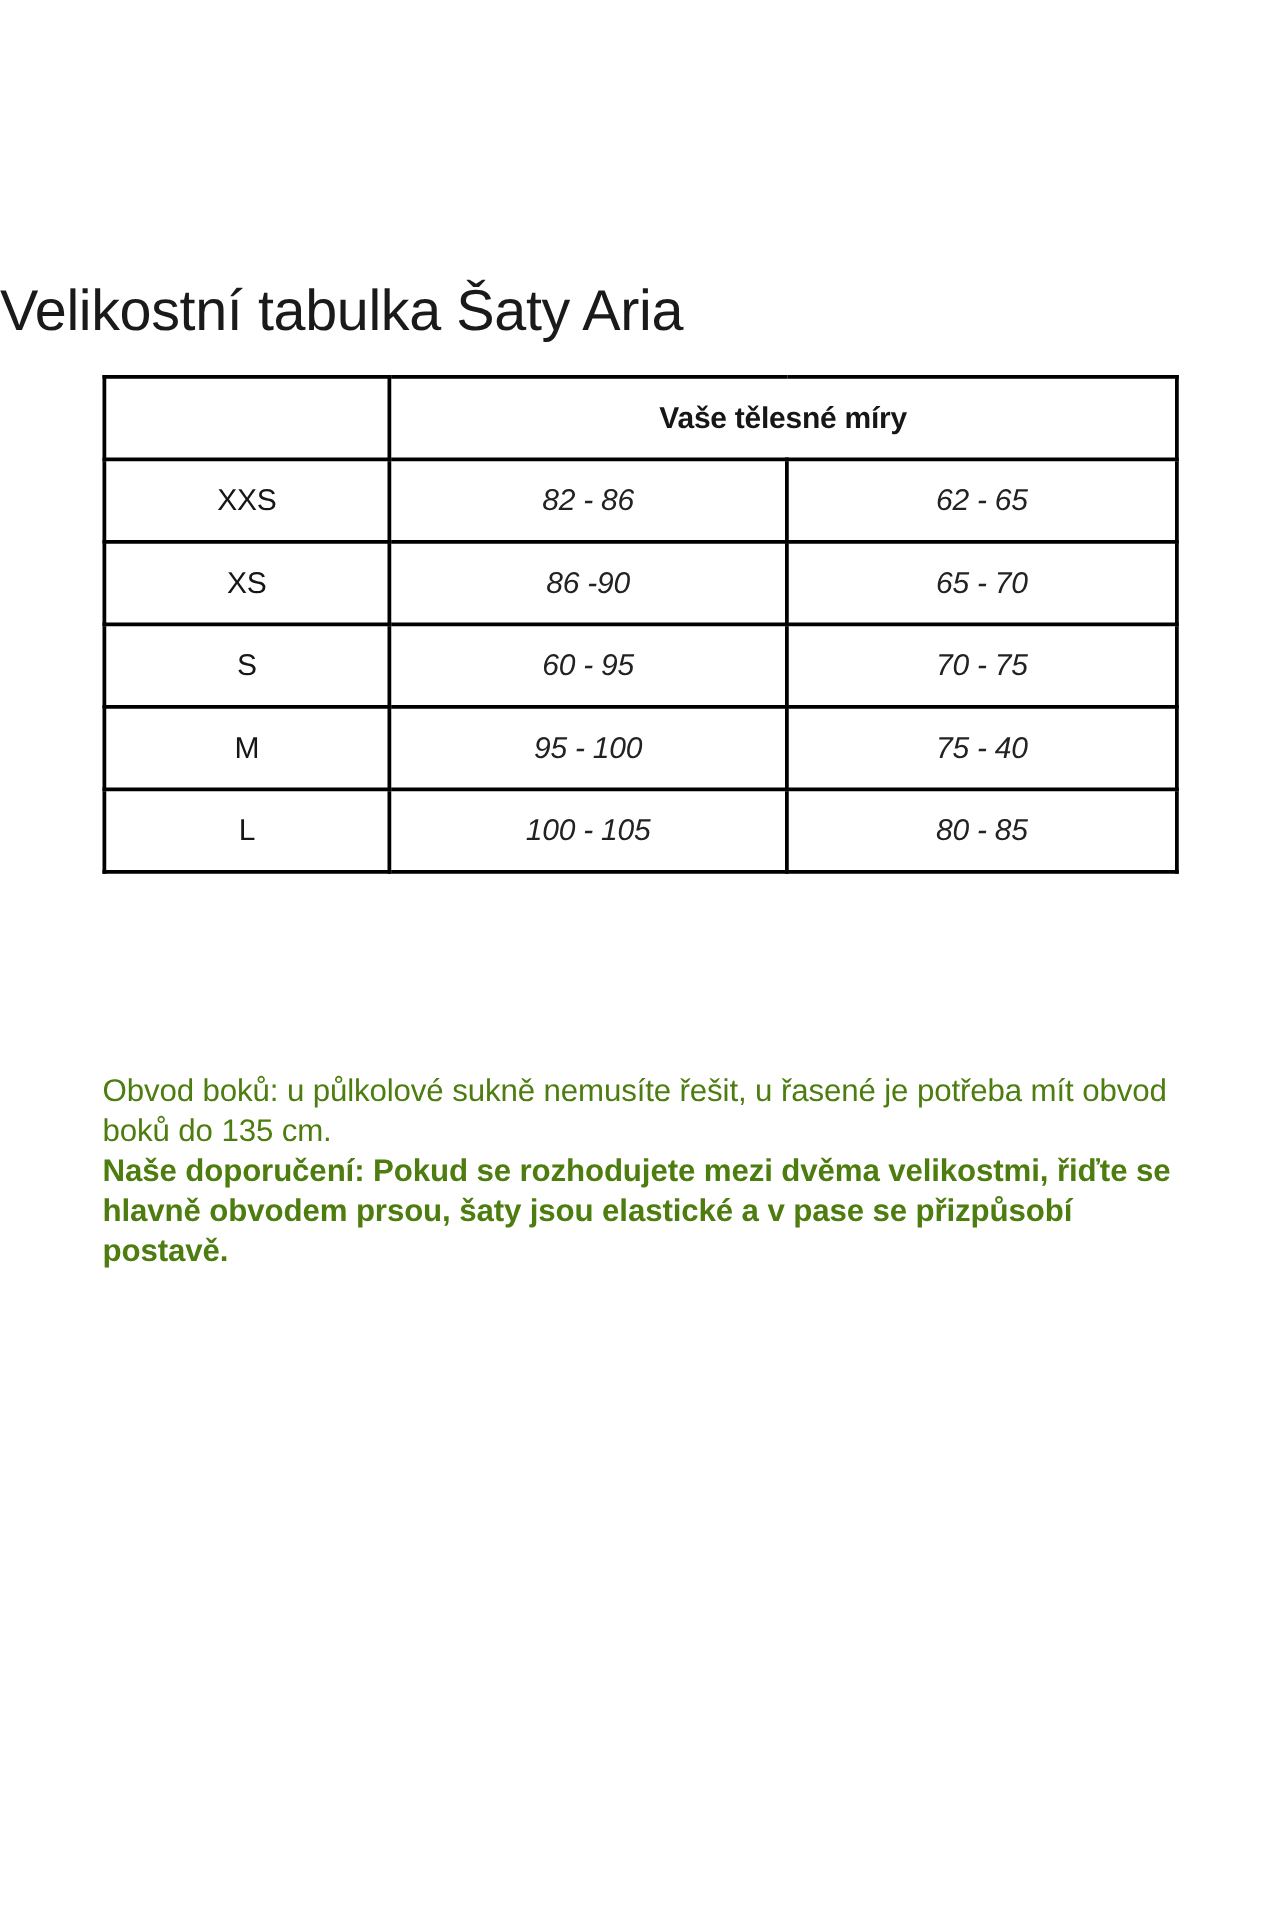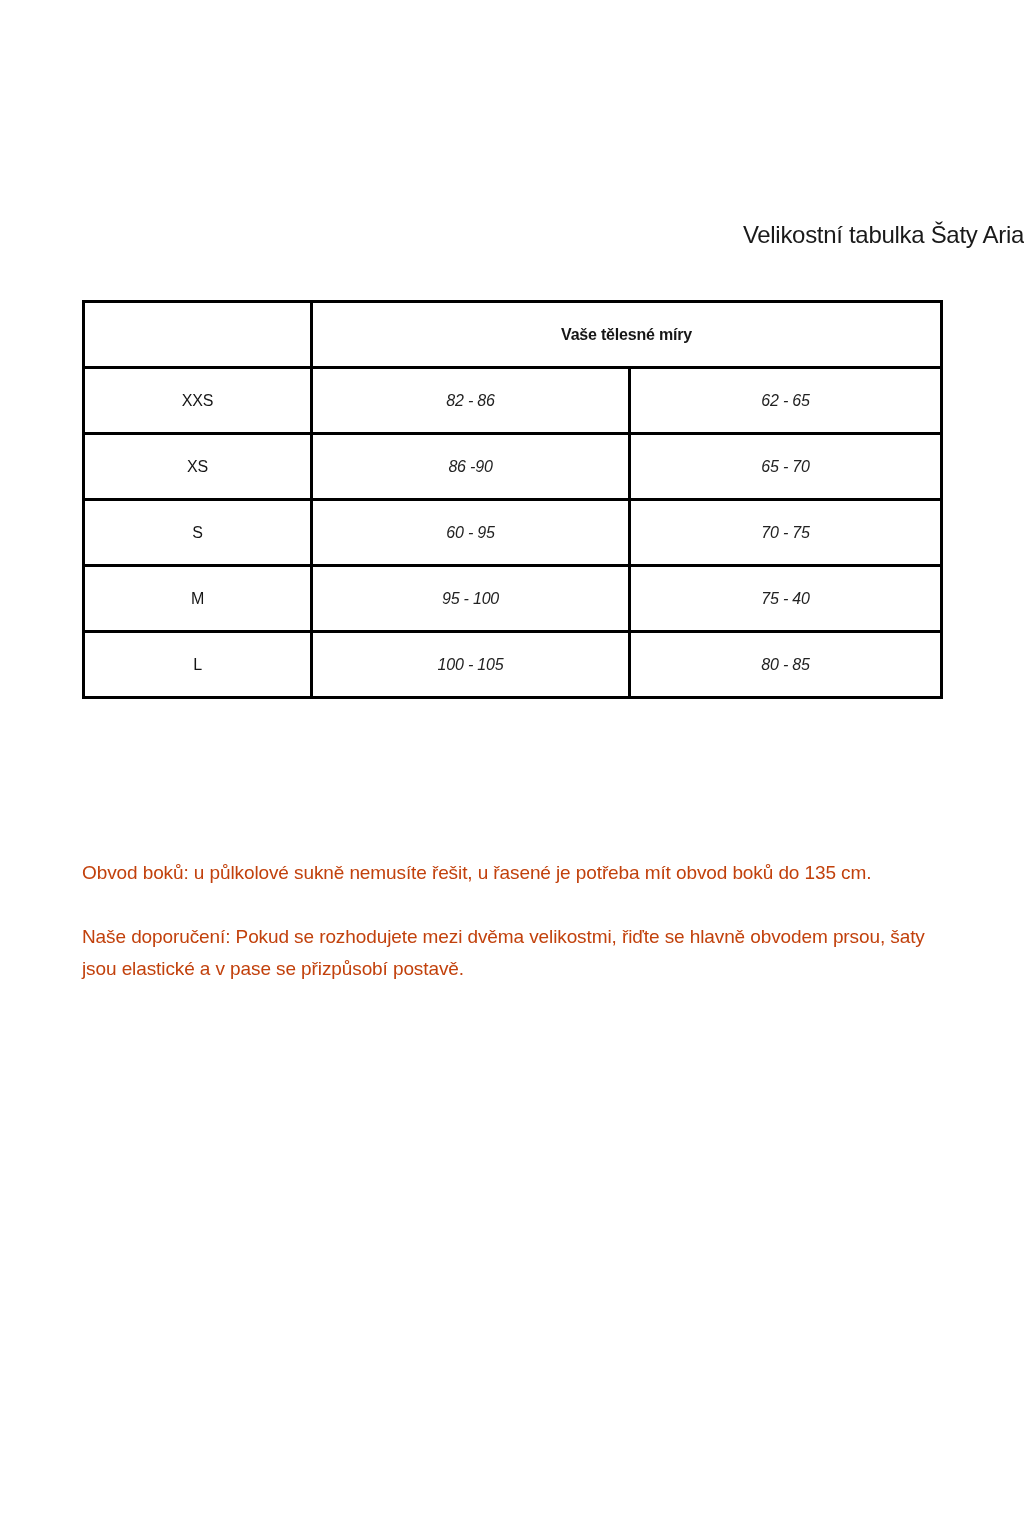--- a/index.html
+++ b/index.html
@@ -12,22 +12,22 @@
     margin: 0 auto;
     background: #ffffff;
     color: #1c1c1e;
     overflow: hidden;
   }
   .title {
     position: absolute;
     top: 221px;
     left: 0;
     width: 100%;
-    text-align: right;
-    font-size: 24px;
+    text-align: left;
+    font-size: 46px;
     font-weight: 500;
     letter-spacing: -0.3px;
     color: #1a1a1a;
   }
   table.size-table {
     position: absolute;
     top: 300px;
     left: 82px;
     width: 858px;
     border-collapse: collapse;
@@ -36,36 +36,36 @@
   }
   table.size-table col.c1 { width: 228px; }
   table.size-table col.c2 { width: 318px; }
   table.size-table col.c3 { width: 312px; }
   table.size-table th,
   table.size-table td {
     border: 3px solid #000000;
     height: 66px;
     text-align: center;
     vertical-align: middle;
-    font-size: 16px;
+    font-size: 24px;
     letter-spacing: -0.2px;
   }
   table.size-table th { font-weight: 700; }
   table.size-table td.value-cell { font-weight: 400; color: #222222; font-style: italic; }
   table.size-table td.size-cell { font-weight: 400; }
   .note {
     position: absolute;
     left: 82px;
-    font-size: 19px;
+    font-size: 25px;
     line-height: 32px;
-    color: #c2410c;
+    color: #4d7c0f;
     letter-spacing: -0.1px;
   }
   .note--hips { top: 857px; width: 905px; }
-  .note--recommendation { top: 921px; width: 862px; }
+  .note--recommendation { top: 921px; width: 862px; font-weight: bold; }
 </style>
 </head>
 <body>
 
 <div class="page">
 
   <h1 class="title">Velikostní tabulka Šaty Aria</h1>
 
   <table class="size-table">
     <colgroup>

